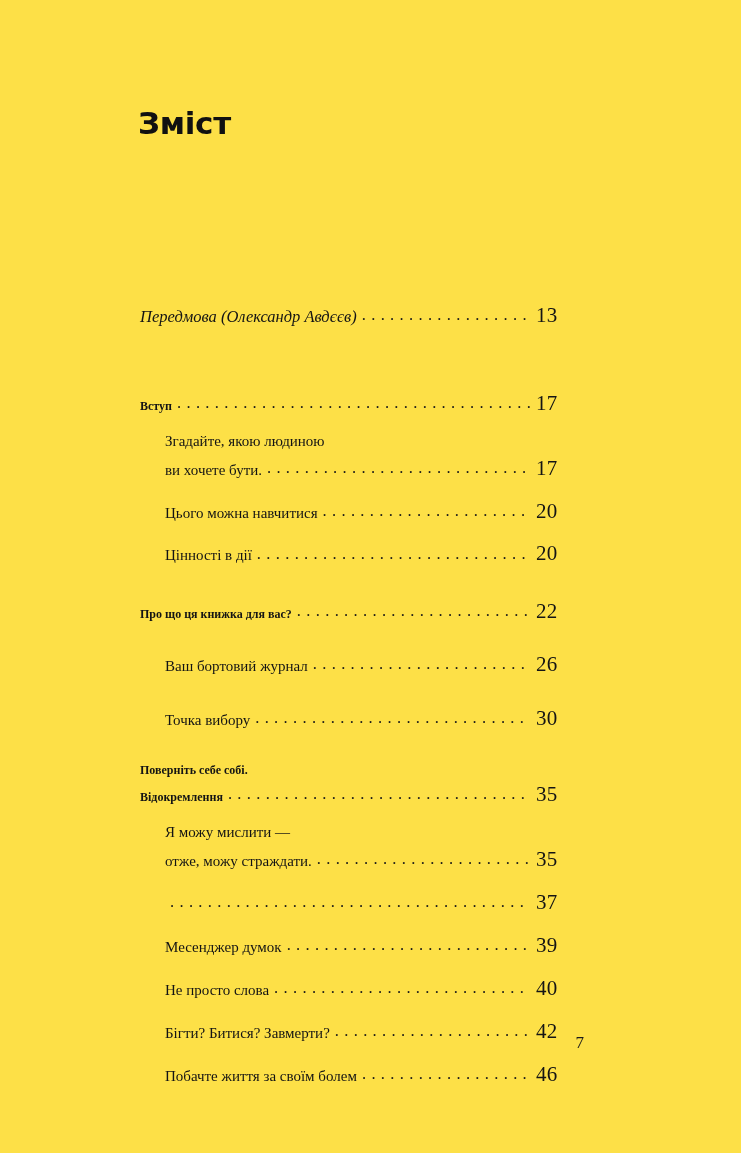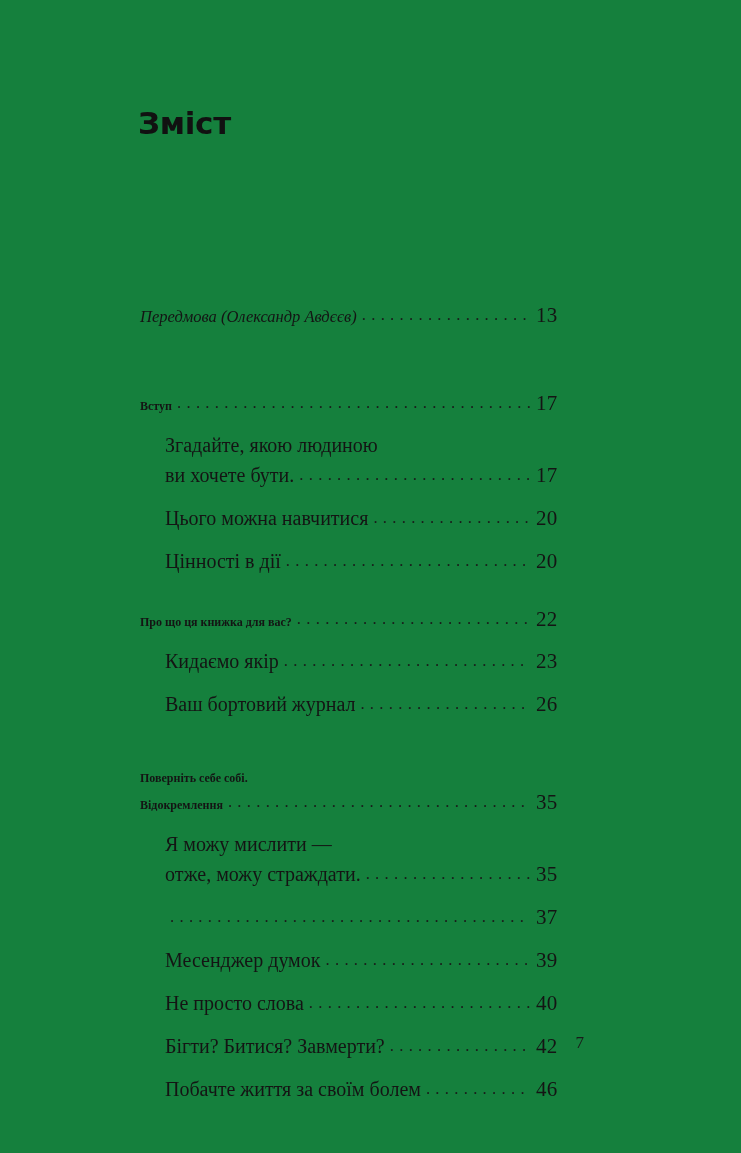--- a/index.html
+++ b/index.html
@@ -12,21 +12,21 @@
     height: 1153px;
     position: relative;
     font-family: "Liberation Serif", "DejaVu Serif", serif;
     color: #141414;
     overflow: hidden;
   }
 
   .page {
     position: absolute;
     inset: 0;
-    background: #15803d;
+    background: #fde047;
   }
 
   
   .toc-title {
     position: absolute;
     left: 138px;
     top: 108px;
     font-family: "DejaVu Sans", "Liberation Sans", sans-serif;
     font-weight: bold;
     font-size: 31px;
@@ -51,21 +51,21 @@
   
   .row {
     display: flex;
     align-items: baseline;
     width: 440px;
     white-space: nowrap;
   }
 
   .label {
     flex: 0 0 auto;
-    font-size: 20px;
+    font-size: 15px;
     line-height: 1.52;
   }
 
   .leader {
     flex: 1 1 auto;
     overflow: hidden;
     height: 1em;
     margin: 0 6px 0 5px;
     position: relative;
     top: -0.12em;
@@ -173,37 +173,37 @@
       </div>
       <div style="height: 26px;"></div>
       <div class="entry section">
         <div class="row">
           <span class="label">Про що ця книжка для вас?</span>
           <span class="leader"></span>
           <span class="pageno">22</span>
         </div>
       </div>
       <div style="height: 10px;"></div>
-      <div class="entry sub">
-        <div class="row">
-          <span class="label">Кидаємо якір</span>
-          <span class="leader"></span>
-          <span class="pageno">23</span>
-        </div>
-      </div>
       <div style="height: 11px;"></div>
       <div class="entry sub">
         <div class="row">
           <span class="label">Ваш бортовий журнал</span>
           <span class="leader"></span>
           <span class="pageno">26</span>
         </div>
       </div>
       <div style="height: 11px;"></div>
       <div style="height: 11px;"></div>
+      <div class="entry sub">
+        <div class="row">
+          <span class="label">Точка вибору</span>
+          <span class="leader"></span>
+          <span class="pageno">30</span>
+        </div>
+      </div>
       <div style="height: 26px;"></div>
       <div class="entry section">
         <div class="row cont">
           <span class="label">Поверніть себе собі.</span>
           <span class="leaderless"></span>
         </div>
         <div class="row">
           <span class="label">Відокремлення</span>
           <span class="leader"></span>
           <span class="pageno">35</span>

